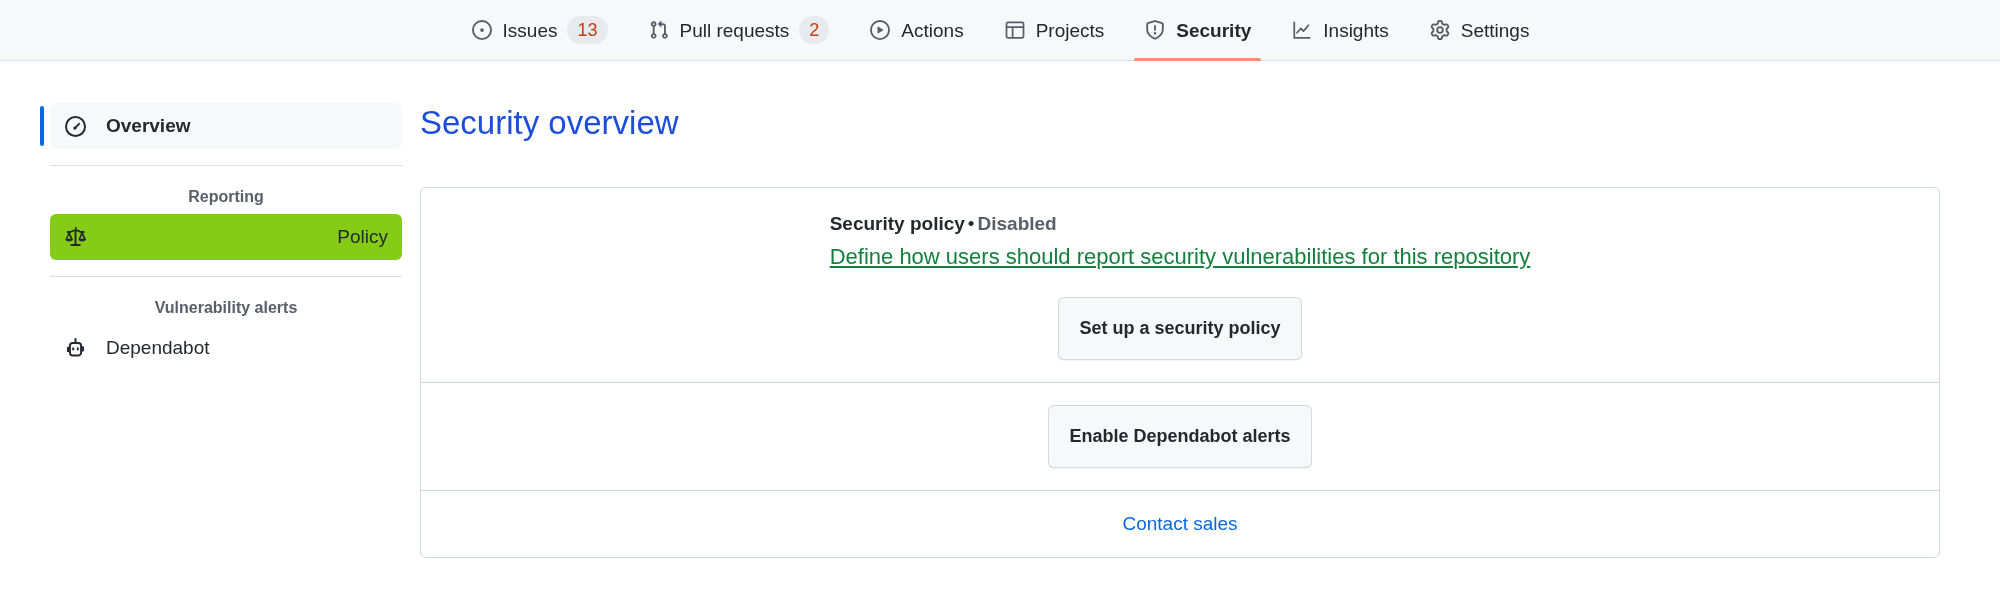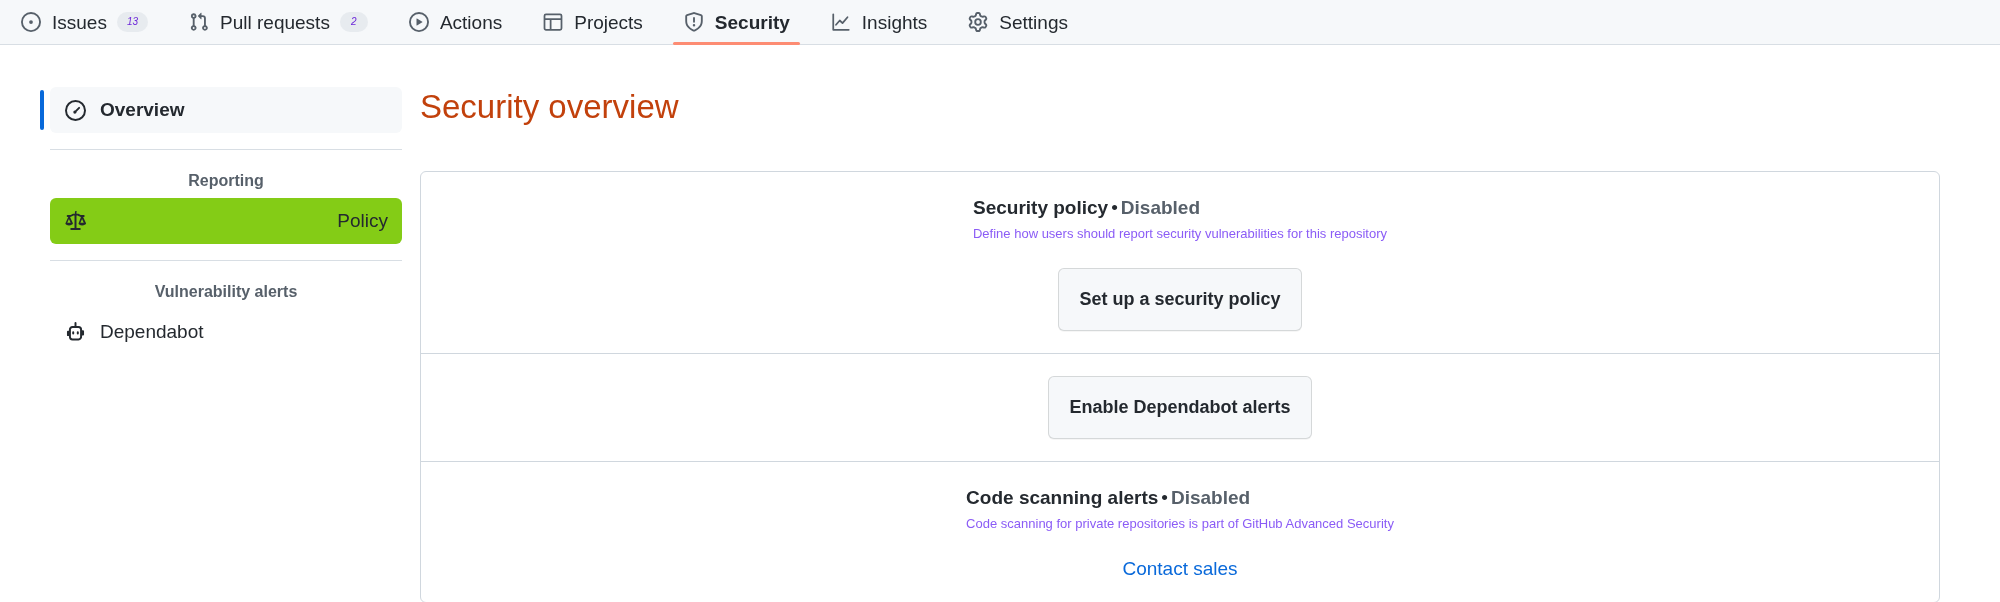--- a/index.html
+++ b/index.html
@@ -8,26 +8,27 @@
     padding: 0;
     width: 2000px;
     height: 602px;
     background: #ffffff;
     font-family: "Liberation Sans", sans-serif;
     -webkit-font-smoothing: antialiased;
   }
 
   
   .repo-nav {
-    height: 45px;
+    height: 61px;
     background: #f6f8fa;
     border-bottom: 1px solid #d8dee4;
     display: flex;
     align-items: stretch;
     padding: 0 0 0 0;
+    justify-content: center;
   }
   .nav-item {
     display: flex;
     align-items: center;
     gap: 10px;
     padding: 0 20px;
     font-size: 19px;
     color: #24292f;
     position: relative;
     cursor: pointer;
@@ -49,45 +50,44 @@
     position: absolute;
     left: 10px;
     right: 10px;
     bottom: -1px;
     height: 3px;
     border-radius: 6px;
     background: #fd8c73;
   }
   .counter {
     background: rgba(175,184,193,0.2);
-    color: #6d28d9;
+    color: #c2410c;
     border-radius: 2em;
-    font-size: 10px;
+    font-size: 18px;
     line-height: 1;
     padding: 5px 10px;
     min-width: 28px;
     text-align: center;
-    font-style: italic;
   }
 
   
   .page {
     display: flex;
     padding: 42px 0 0 0;
   }
   .sidebar {
     width: 420px;
     flex: none;
     padding-left: 50px;
     padding-right: 18px;
   }
   .side-link {
     display: flex;
     align-items: center;
-    gap: 14px;
+    gap: 20px;
     height: 46px;
     padding: 0 14px;
     border-radius: 6px;
     font-size: 19px;
     color: #24292f;
     cursor: pointer;
     position: relative;
   }
   .side-link .glyph {
     width: 22px; height: 22px;
@@ -124,21 +124,21 @@
   }
 
   
   .main {
     flex: 1;
     padding-right: 60px;
   }
   .page-title {
     font-size: 33px;
     font-weight: 400;
-    color: #c2410c;
+    color: #1d4ed8;
     margin: 0 0 44px 0;
     line-height: 1.2;
   }
   .card {
     border: 1px solid #d0d7de;
     border-radius: 6px;
     overflow: hidden;
     background: #ffffff;
   }
   .card-row {
@@ -155,23 +155,24 @@
   .row-title {
     font-size: 19px;
     color: #24292f;
     line-height: 1.5;
     margin-bottom: 2px;
   }
   .row-title .name { font-weight: 700; }
   .row-title .sep { color: #24292f; margin: 0 3px; }
   .row-title .state { color: #57606a; font-weight: 600; }
   .row-desc {
-    font-size: 13px;
-    color: #8b5cf6;
+    font-size: 22px;
+    color: #15803d;
     line-height: 1.5;
+    text-decoration: underline;
   }
   .btn {
     display: inline-flex;
     align-items: center;
     justify-content: center;
     background: #f6f8fa;
     border: 1px solid rgba(27,31,36,0.15);
     border-radius: 6px;
     color: #24292f;
     font-size: 18px;
@@ -320,26 +321,20 @@
           <div class="row-desc">Define how users should report security vulnerabilities for this repository</div>
         </div>
         <button class="btn">Set up a security policy</button>
       </div>
 
       <div class="card-row">
         <button class="btn">Enable Dependabot alerts</button>
       </div>
 
       <div class="card-row">
-        <div class="row-text">
-          <div class="row-title">
-            <span class="name">Code scanning alerts</span><span class="sep">•</span><span class="state">Disabled</span>
-          </div>
-          <div class="row-desc">Code scanning for private repositories is part of GitHub Advanced Security</div>
-        </div>
         <a class="link" href="#">Contact sales</a>
       </div>
 
     </section>
 
   </main>
 
 </div>
 
 </body></html>

